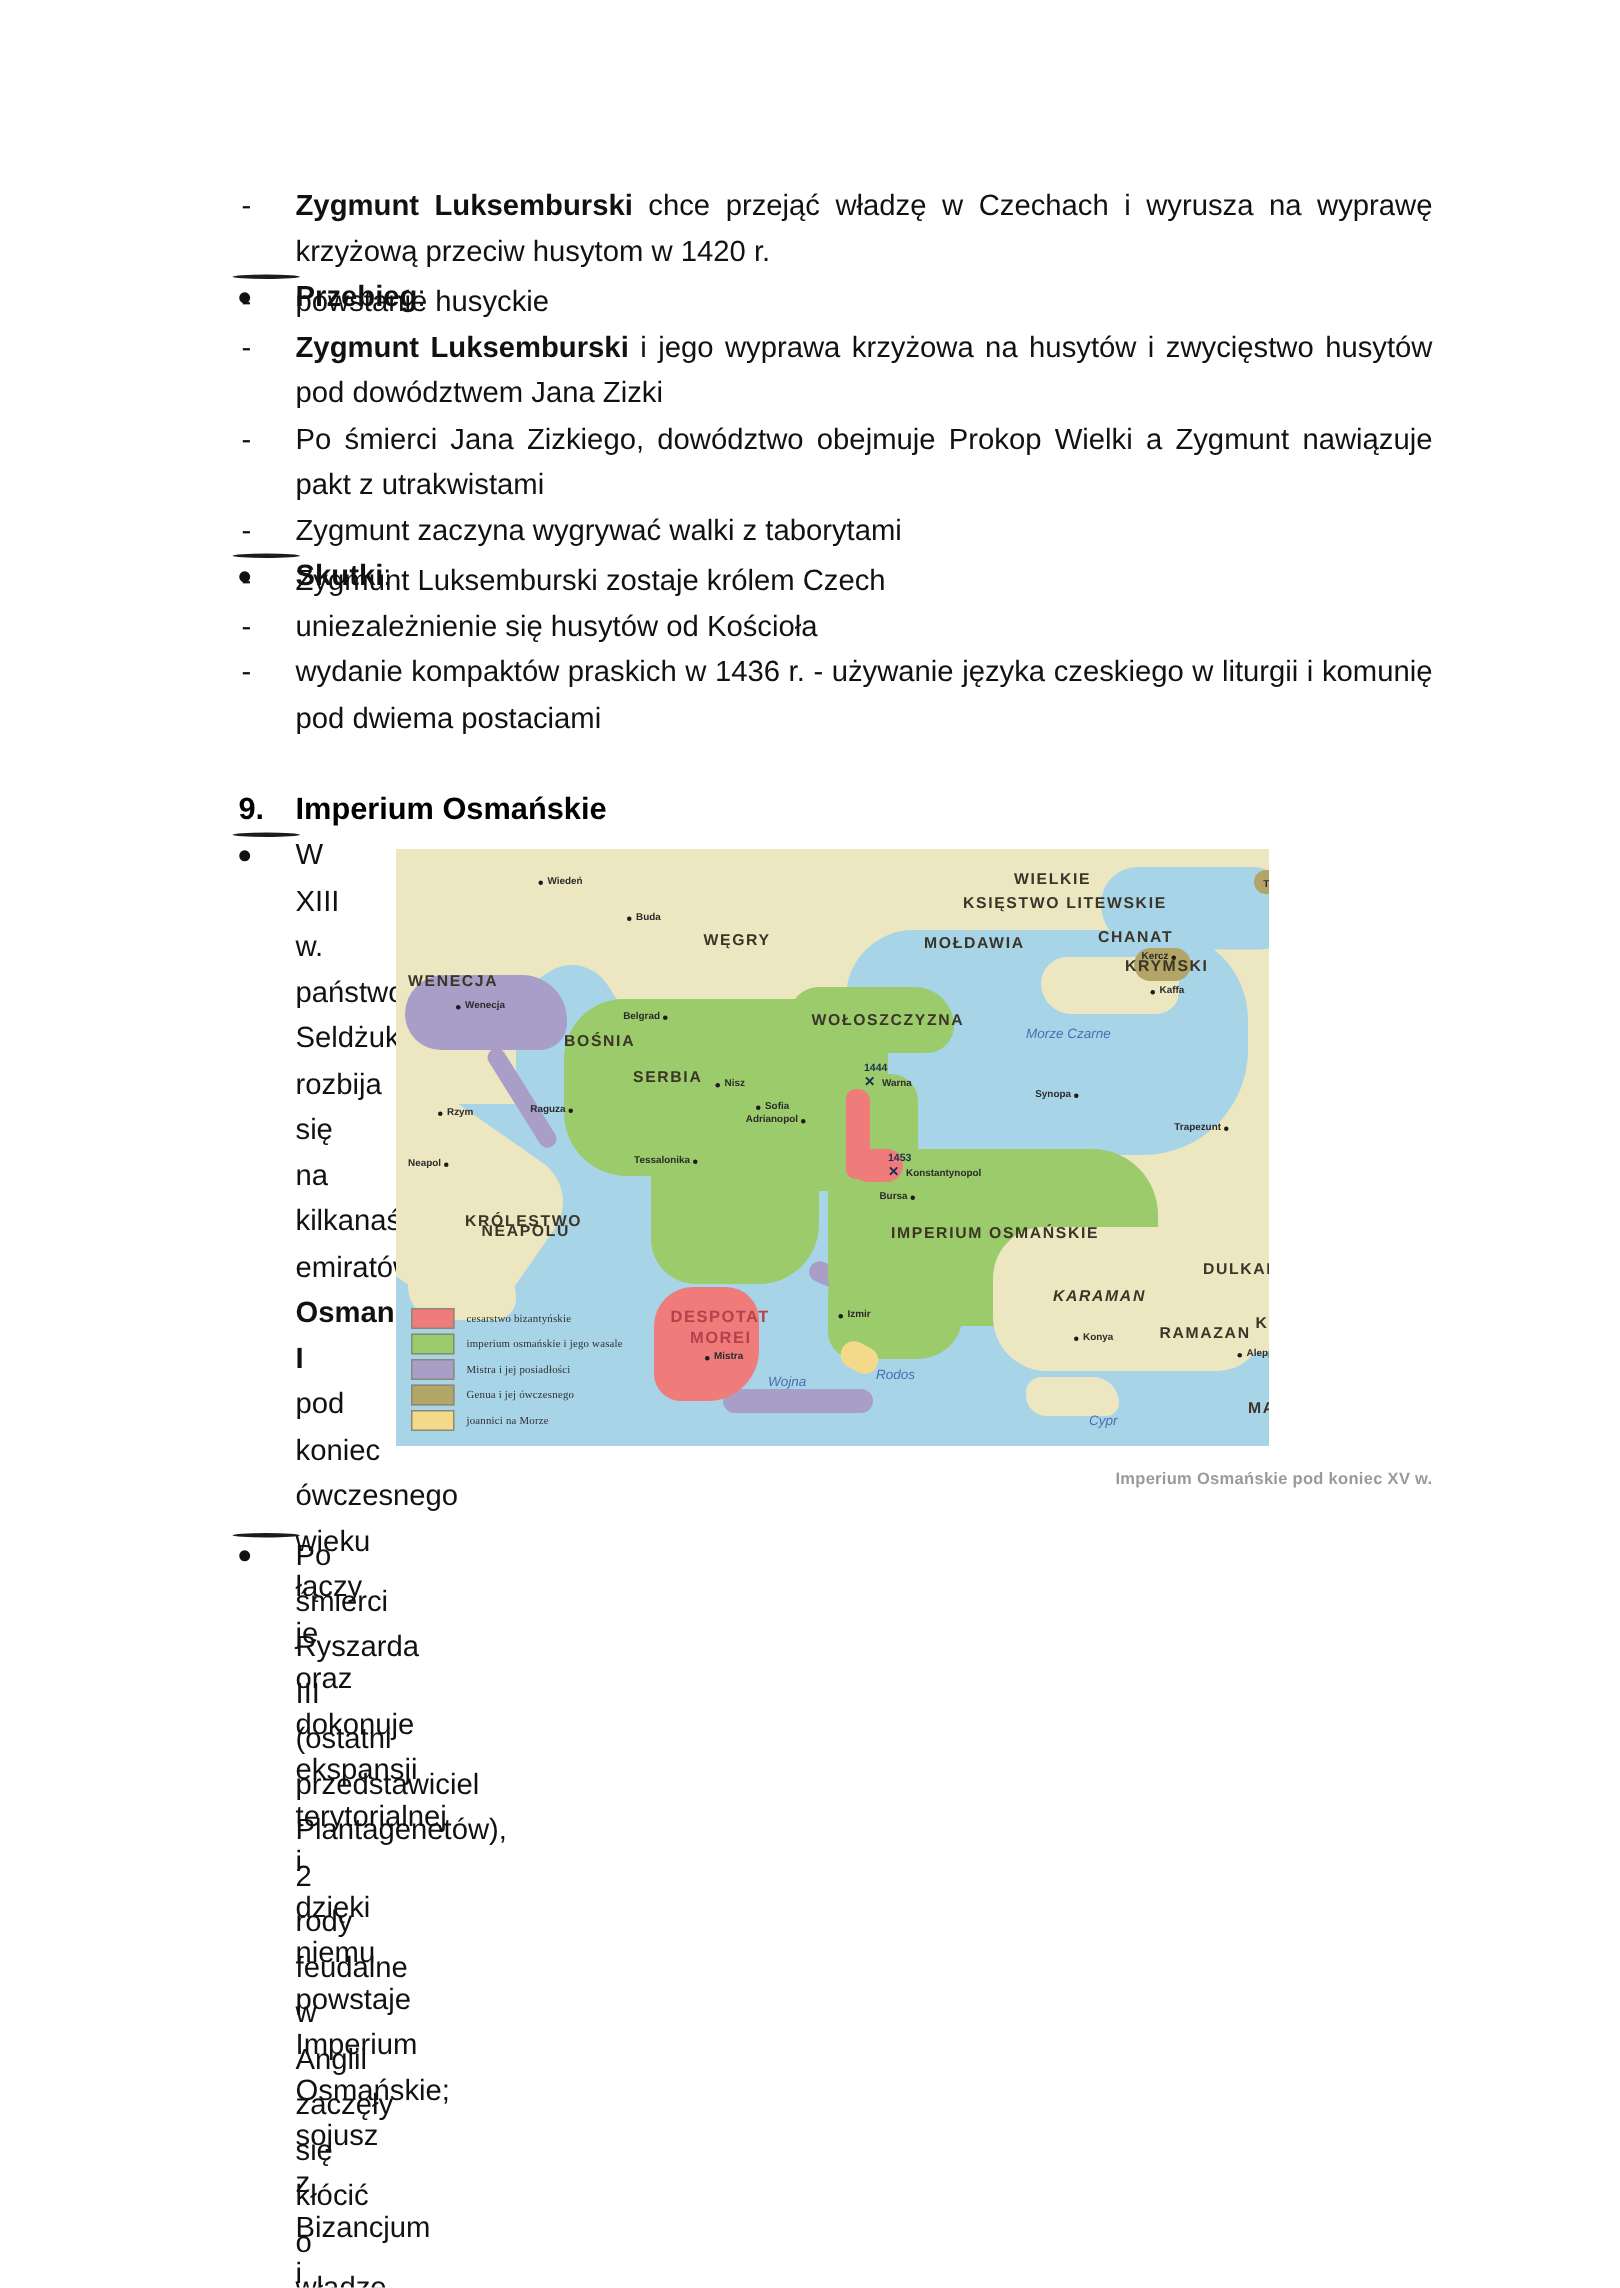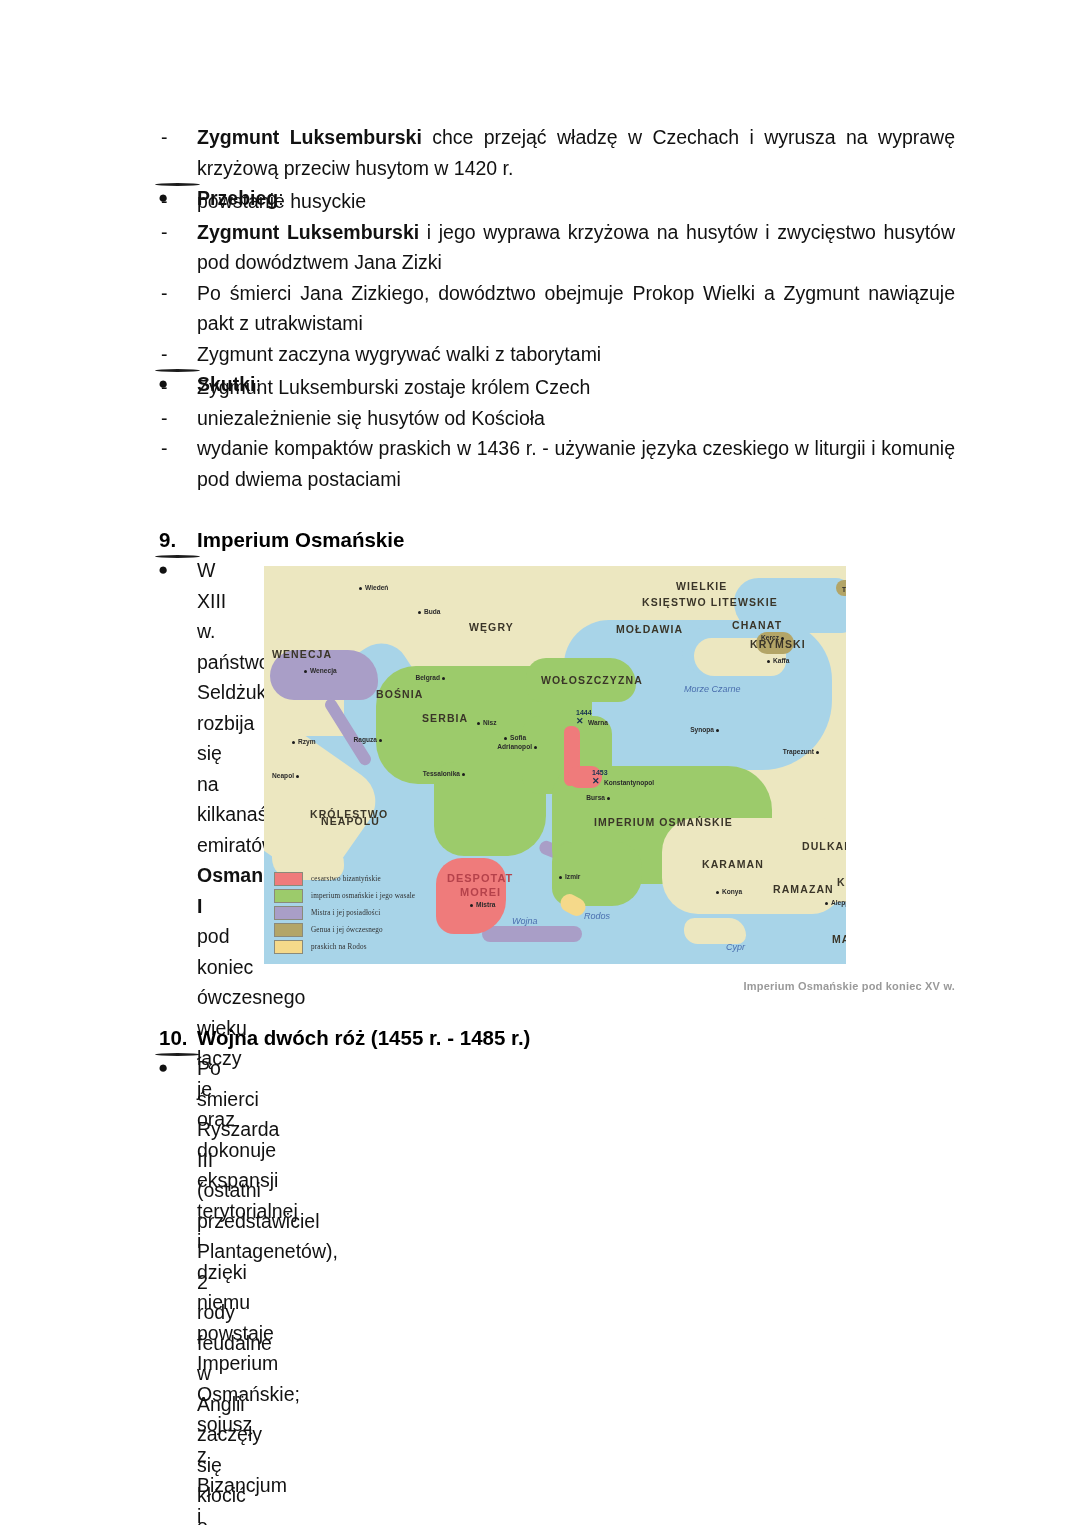--- a/index.html
+++ b/index.html
@@ -327,21 +327,21 @@
           <div class="mlabel" style="left: 378px; top: 30px;">KSIĘSTWO LITEWSKIE</div>
           <div class="mlabel" style="left: 352px; top: 57px;">MOŁDAWIA</div>
           <div class="mlabel" style="left: 468px; top: 53px;">CHANAT</div>
           <div class="mlabel" style="left: 486px; top: 72px;">KRYMSKI</div>
           <div class="mlabel" style="left: 277px; top: 108px;">WOŁOSZCZYZNA</div>
           <div class="mlabel" style="left: 112px; top: 122px;">BOŚNIA</div>
           <div class="mlabel" style="left: 158px; top: 146px;">SERBIA</div>
           <div class="mlabel" style="left: 46px; top: 222px; margin-top: 20px;">KRÓLESTWO</div>
           <div class="mlabel" style="left: 57px; top: 249px;">NEAPOLU</div>
           <div class="mlabel" style="left: 330px; top: 250px;">IMPERIUM OSMAŃSKIE</div>
-          <div class="mlabel" style="left: 438px; top: 292px;">KARAMAN</div>
+          <div class="mlabel" style="left: 438px; top: 292px; font-style: italic;">KARAMAN</div>
           <div class="mlabel" style="left: 538px; top: 274px;">DULKADIR</div>
           <div class="mlabel" style="left: 509px; top: 317px;">RAMAZAN</div>
           <div class="mlabel" style="left: 573px; top: 310px;">KOJUNDŻU</div>
           <div class="mlabel" style="left: 568px; top: 367px;">MAMELUKÓW</div>
           <div class="byzlabel" style="left: 183px; top: 306px;">DESPOTAT</div>
           <div class="byzlabel" style="left: 196px; top: 320px;">MOREI</div>
           <div class="dot" style="left: 95px; top: 21px;"></div>
           <div class="city" style="left: 101px; top: 18px;">Wiedeń</div>
           <div class="dot" style="left: 154px; top: 45px;"></div>
           <div class="city" style="left: 160px; top: 42px;">Buda</div>
@@ -404,28 +404,27 @@
             <div class="legrow">
               <div class="legsw" style="background: rgb(169, 158, 199);"></div>
               <div class="legtx">Mistra i jej posiadłości</div>
             </div>
             <div class="legrow">
               <div class="legsw" style="background: rgb(179, 165, 103);"></div>
               <div class="legtx">Genua i jej ówczesnego</div>
             </div>
             <div class="legrow">
               <div class="legsw" style="background: rgb(245, 217, 138);"></div>
-              <div class="legtx">praskich na Rodos</div>
+              <div class="legtx">joannici na Morze</div>
             </div>
           </div>
         </div>
         <div class="caption">Imperium Osmańskie pod koniec XV w.</div>
       </div>
       <div class="sp-lg"></div>
-      <div class="heading"><span class="num">10.</span><span>Wojna dwóch róż (1455 r. - 1485 r.)</span></div>
       <ul class="lst">
         <li class="item dot">
           <span class="mk">●</span>
           <span class="txt">Po śmierci Ryszarda III (ostatni przedstawiciel Plantagenetów), 2 rody feudalne w Anglii zaczęły się kłócić o władzę w państwie - Lancasterów i Yorków; konflikt zbrojny rozpoczął się, gdy podczas nieudolnego panowanie Henryka VI (Lancastera) został odsunięty od władzy przez Ryszarda, księcia Yorku; prowadzenie krwawych kampanii pomiędzy 2 rodami; wymarcie większości stanu rycerskiego,  - władcą zostaje Henryk VII Tudor (dynastia Tudorów)</span>
         </li>
       </ul>
     </div>
 </div>
 
 </body></html>

